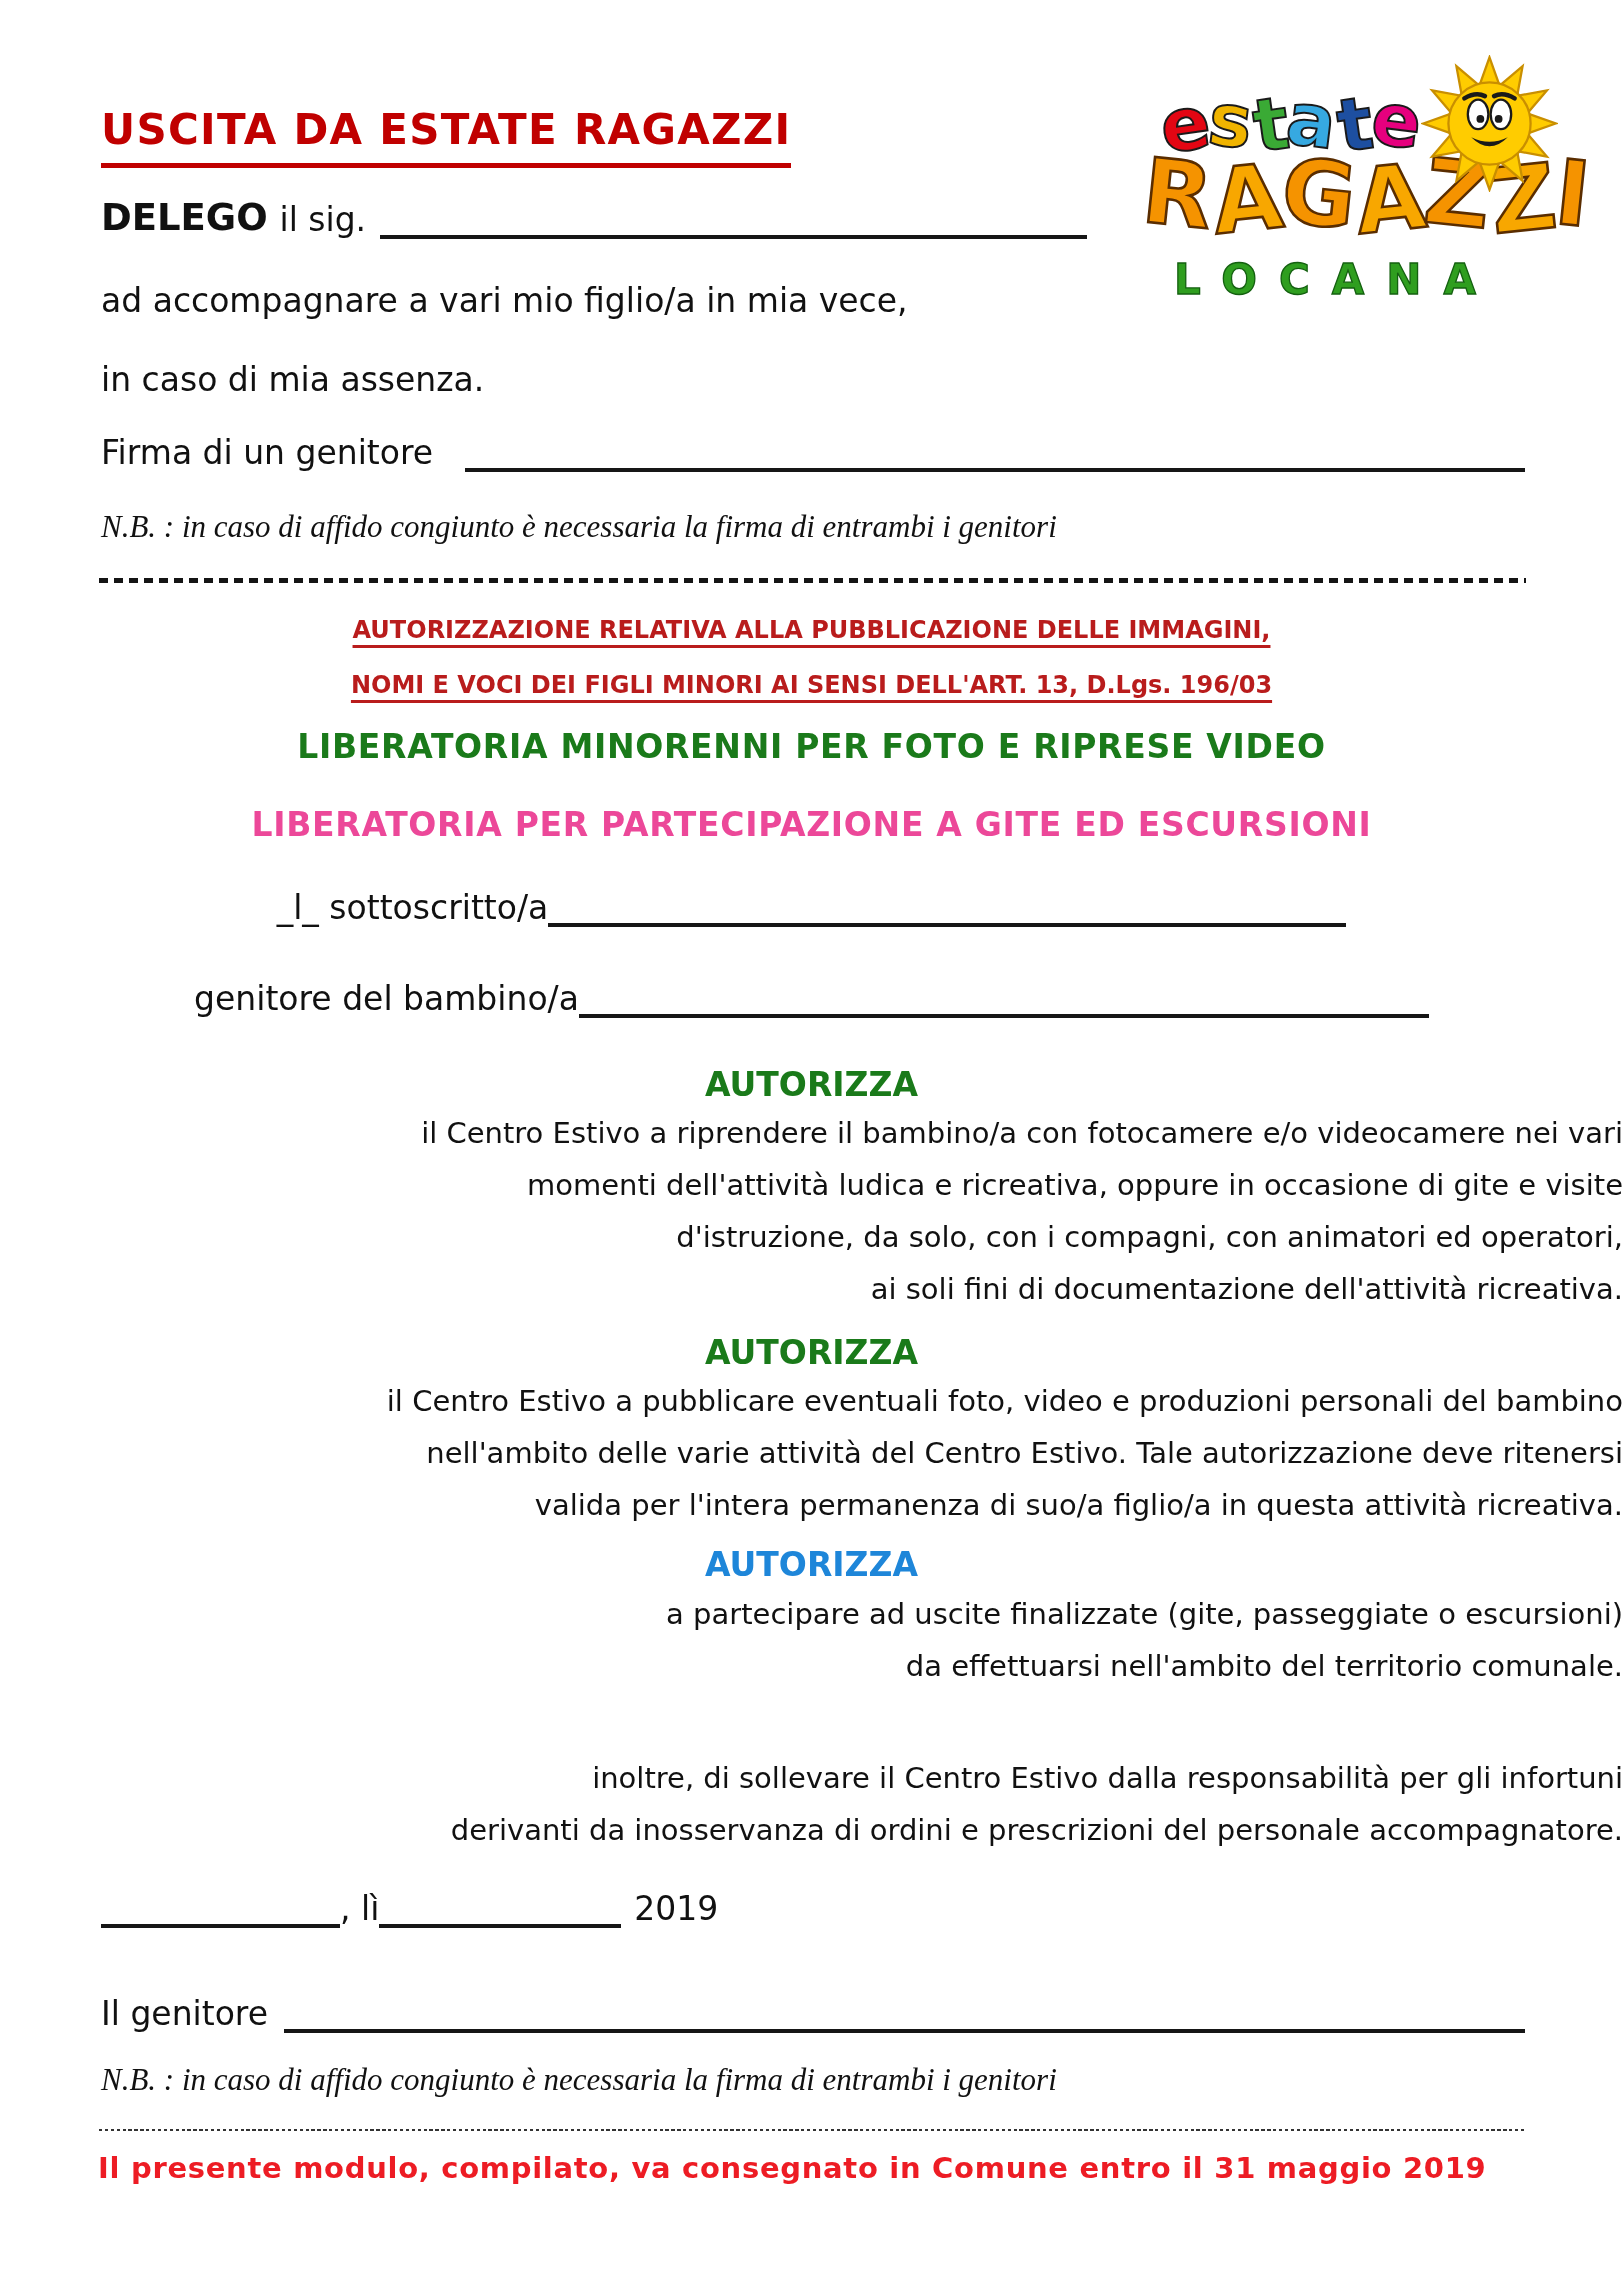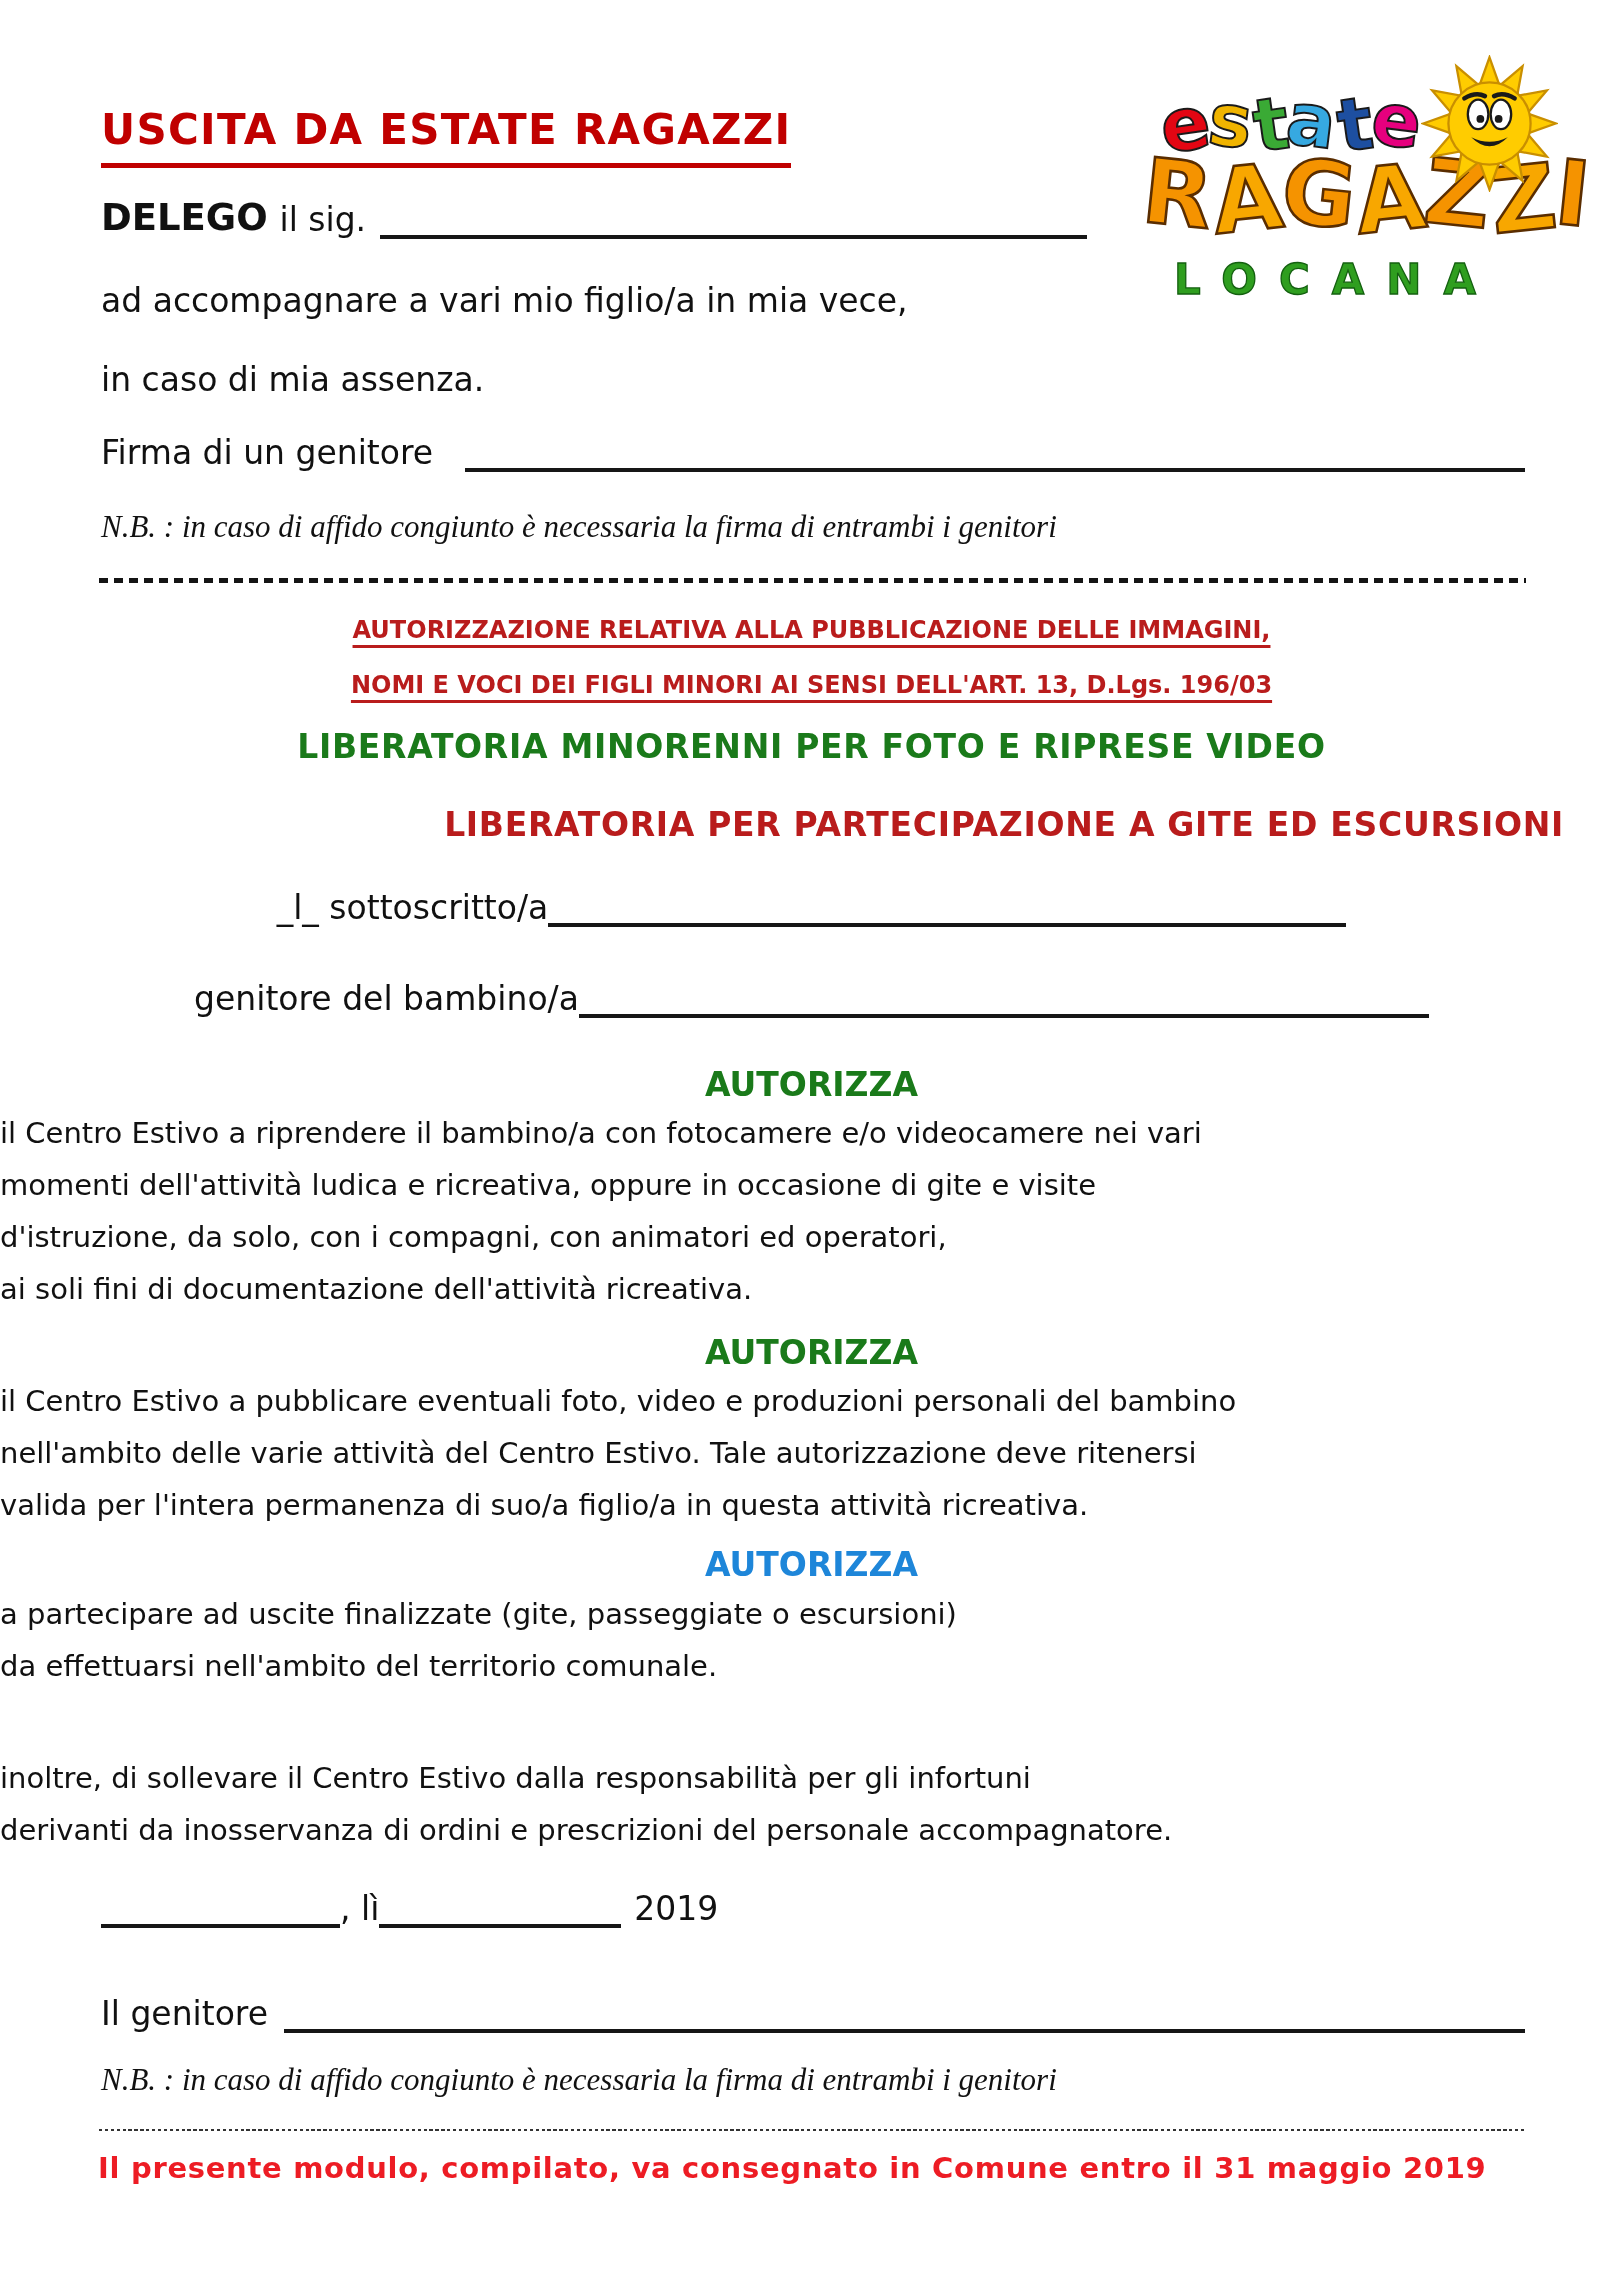--- a/index.html
+++ b/index.html
@@ -34,33 +34,33 @@
   .sep-dots{left:99px;right:97px;height:5.2px;
     background:repeating-linear-gradient(90deg,#141414 0 9.2px, transparent 9.2px 15px);}
   .sep1{top:578px;}
 
   
   .red-heading{top:603px;left:59px;right:59px;text-align:center;
     font-size:24px;font-weight:bold;color:#b91c1c;line-height:55px;}
   .red-heading .u{text-decoration:underline;text-decoration-thickness:3.3px;text-underline-offset:6.5px;}
   .green-heading{top:727px;left:59px;right:59px;text-align:center;
     font-size:33px;font-weight:bold;color:#1a7a1a;letter-spacing:0.7px;}
-  .blue-heading{top:805px;left:59px;right:59px;text-align:right;
-    font-size:33px;font-weight:bold;color:#b91c1c;letter-spacing:0.7px;}
+  .blue-heading{top:805px;left:59px;right:59px;text-align:center;
+    font-size:33px;font-weight:bold;color:#ec4899;letter-spacing:0.7px;}
 
   .sottoscritto-line{top:888px;left:0;right:0;display:flex;justify-content:center;align-items:flex-end;font-size:33px;}
   .blank-sotto{width:798px;}
   .genitore-line{top:979px;left:0;right:0;display:flex;justify-content:center;align-items:flex-end;font-size:33px;}
   .blank-geni{width:850px;}
 
   
   .sec-title{left:0;right:0;text-align:center;font-size:33px;font-weight:bold;}
   .sec-green{color:#1a7a1a;}
   .sec-blue{color:#1e86d9;}
-  .para{left:0;right:0;text-align:left;font-size:29px;line-height:52px;color:#111;}
+  .para{left:0;right:0;text-align:right;font-size:29px;line-height:52px;color:#111;}
   .para .pline{white-space:nowrap;}
   .t-aut1{top:1065px;}
   .p-aut1{top:1107px;}
   .t-aut2{top:1333px;}
   .p-aut2{top:1375px;}
   .t-aut3{top:1545px;}
   .p-aut3{top:1588px;}
   .t-dich{top:1709px;}
   .p-dich{top:1752px;}
 

